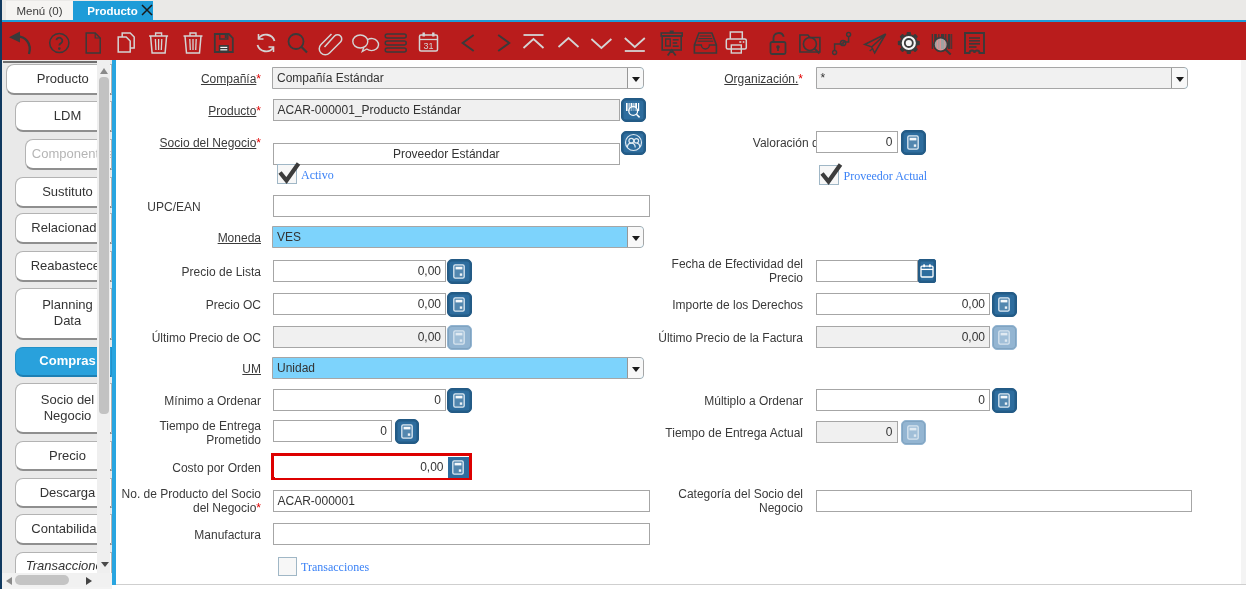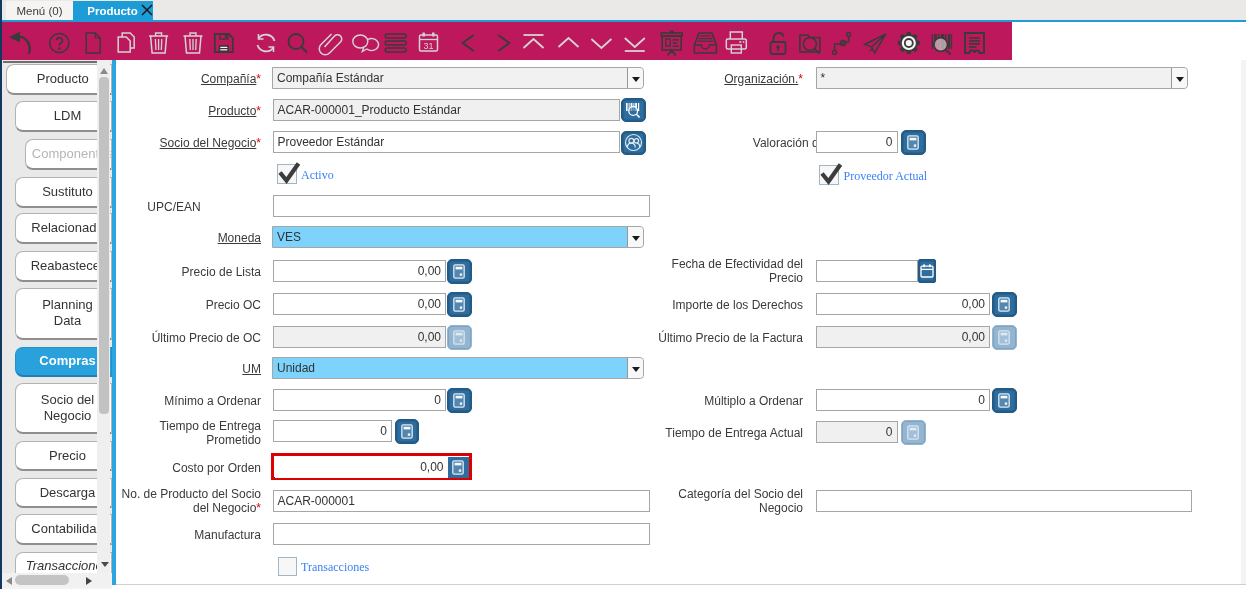--- a/index.html
+++ b/index.html
@@ -11,21 +11,21 @@
   #tabbar { position:absolute; left:0; top:0; width:1246px; height:20px; background:#eae9e7; }
   #navy { position:absolute; left:0; top:0; width:2px; height:589px; background:#10395f; z-index:60; }
   .ttab { position:absolute; top:1px; height:19px; font-size:11.5px; color:#3c3c3c;
           display:flex; align-items:center; justify-content:center; }
   #tmenu { left:6px; width:67px; background:#f5f4f2; }
   #tprod { left:73px; width:80px; background:#1e9cd8; color:#fff; font-weight:bold; padding-left:14px; }
   #tprod span.x { margin-left:3px; margin-top:0; }
   #blueline { position:absolute; left:0; top:20px; width:1246px; height:2px; background:#1e9cd8; }
 
   
-  #toolbar { position:absolute; left:0; top:22px; width:1012px; height:38px; background:#be185d; }
+  #toolbar { position:absolute; left:0; top:22px; width:1246px; height:38px; background:#b91c1c; }
 
   
   #sidebar { position:absolute; left:0; top:60px; width:112px; height:529px; background:#e9e9e9; overflow:hidden; z-index:40; }
   #sidetop { position:absolute; left:3px; top:1px; width:94px; height:2px; background:#6f6f6f; }
   .stab { position:absolute; background:#fff; border:1px solid #b3b3b3; border-bottom:2px solid #8f8f8f;
           border-radius:8px 0 0 8px; right:0; width:auto; color:#333; font-size:13px; padding-left:8px;
           display:flex; align-items:center; justify-content:center; text-align:center; line-height:16px; }
   .stab.active { background:#29a1dc; border-color:#2391c8; border-bottom-color:#1d7fb3; color:#fff; font-weight:bold; }
   .stab.dis { color:#b5b5b5; }
   .stab.italic { font-style:italic; }
@@ -320,21 +320,21 @@
   <div class="lbl" style="left:640px; width:163px; top:330.5px;">Último Precio de la Factura</div>
   <div class="lbl" style="left:640px; width:163px; top:393.5px;">Múltiplo a Ordenar</div>
   <div class="lbl" style="left:640px; width:163px; top:425.5px;">Tiempo de Entrega Actual</div>
   <div class="lbl" style="left:640px; width:163px; top:487px;">Categoría del Socio del<br>Negocio</div>
 
   <div class="combo gray" style="left:272px; top:67px; width:372px;">
       <div class="cval">Compañía Estándar</div>
       <div class="cbtn"></div>
     </div>
   <div class="fld ro" style="left:272.5px; top:99px; width:347.5px;">ACAR-000001_Producto Estándar</div>
-  <div class="fld" style="left:272.5px; top:131px; width:347.5px;">Proveedor Estándar</div>
+  <div class="fld" style="left:272.5px; top:143px; width:347.5px;text-align:center;">Proveedor Estándar</div>
   <div class="fld" style="left:272.5px; top:195px; width:377.5px;"></div>
   <div class="combo" style="left:272px; top:226px; width:372px;">
       <div class="cval">VES</div>
       <div class="cbtn"></div>
     </div>
   <div class="fld num" style="left:272.5px; top:260px; width:173.5px;">0,00</div>
   <div class="fld num" style="left:272.5px; top:293px; width:173.5px;">0,00</div>
   <div class="fld num ro" style="left:272.5px; top:326px; width:173.5px;">0,00</div>
   <div class="combo" style="left:272px; top:357px; width:372px;">
       <div class="cval">Unidad</div>

